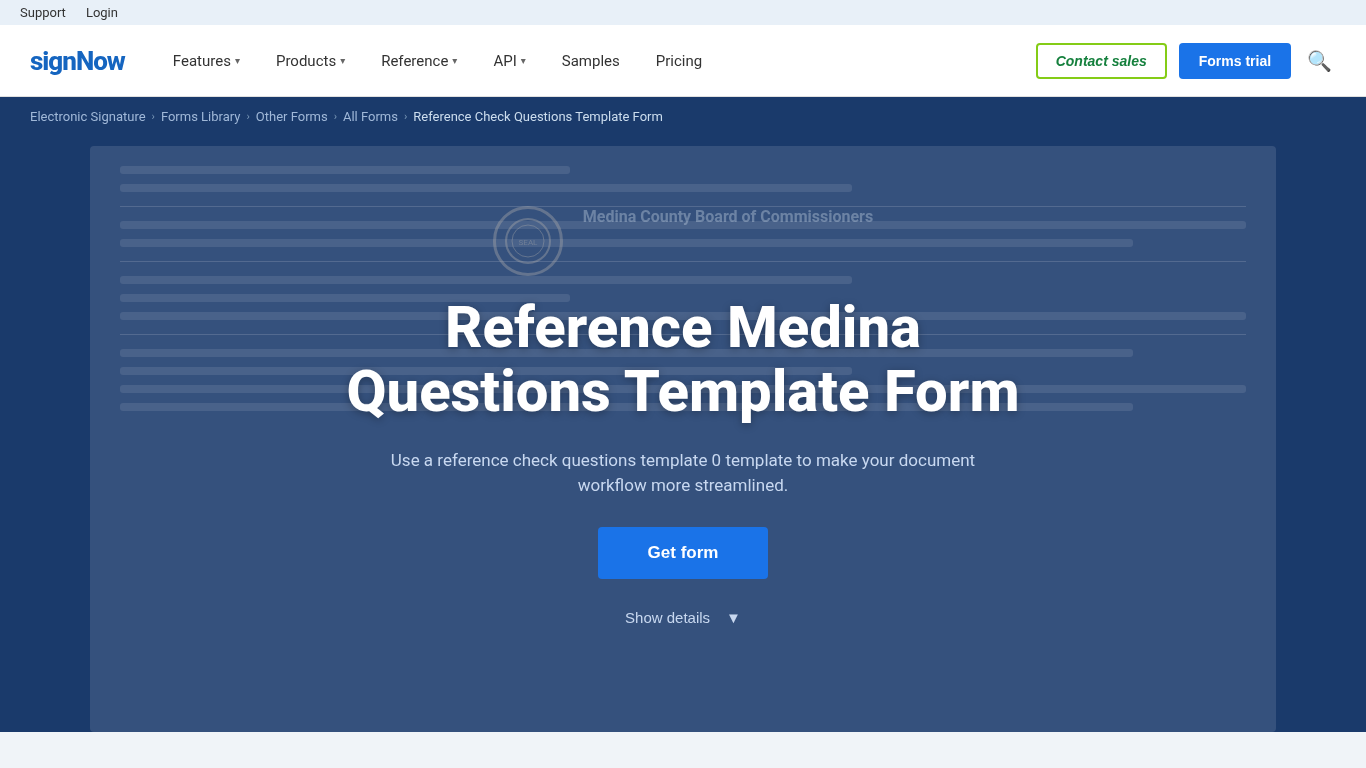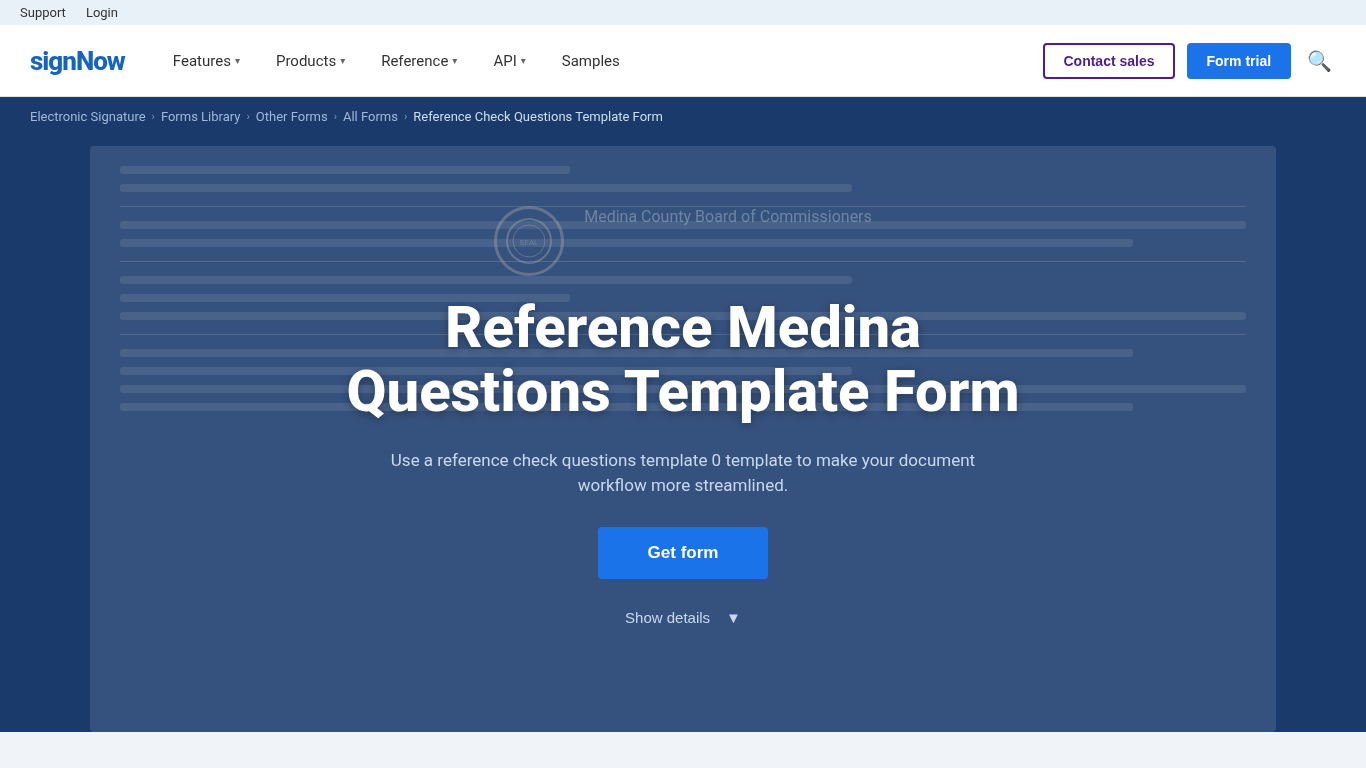--- a/index.html
+++ b/index.html
@@ -59,29 +59,30 @@
       font-size: 10px;
       color: #666;
     }
 
     .nav-right {
       display: flex;
       align-items: center;
       gap: 12px;
     }
     .btn-contact {
-      border: 2px solid #4c1d95;
-      color: #4c1d95;
+      border: 2px solid #84cc16;
+      color: #15803d;
       background: transparent;
       padding: 8px 18px;
       border-radius: 4px;
       font-size: 14px;
       font-weight: 600;
       cursor: pointer;
       white-space: nowrap;
+      font-style: italic;
     }
     .btn-free-trial {
       background: #1a73e8;
       color: #fff;
       border: none;
       padding: 10px 20px;
       border-radius: 4px;
       font-size: 14px;
       font-weight: 600;
       cursor: pointer;
@@ -147,21 +148,21 @@
       display: flex;
       align-items: center;
       justify-content: center;
       color: #ccc;
       font-size: 10px;
       flex-shrink: 0;
     }
     .org-title {
       color: #c0cfe0;
       font-size: 16px;
-      font-weight: 400;
+      font-weight: 700;
       text-align: left;
       line-height: 1.4;
     }
 
     .hero-title {
       color: #fff;
       font-size: 58px;
       font-weight: 800;
       line-height: 1.1;
       margin-bottom: 24px;
@@ -258,25 +259,28 @@
       <span>Reference</span>
       <span class="chevron">▾</span>
     </a>
     <a class="nav-item" href="#">
       <span>API</span>
       <span class="chevron">▾</span>
     </a>
     <a class="nav-item" href="#">
       <span>Samples</span>
     </a>
+    <a class="nav-item" href="#">
+      <span>Pricing</span>
+    </a>
   </div>
 
   <div class="nav-right">
     <button class="btn-contact">Contact sales</button>
-    <button class="btn-free-trial">Form trial</button>
+    <button class="btn-free-trial">Forms trial</button>
     <button class="search-icon-btn">
       <span>🔍</span>
     </button>
   </div>
 </nav>
 
 <div class="breadcrumb-bar">
   <a href="#">Electronic Signature</a>
   <span class="sep">›</span>
   <a href="#">Forms Library</a>

